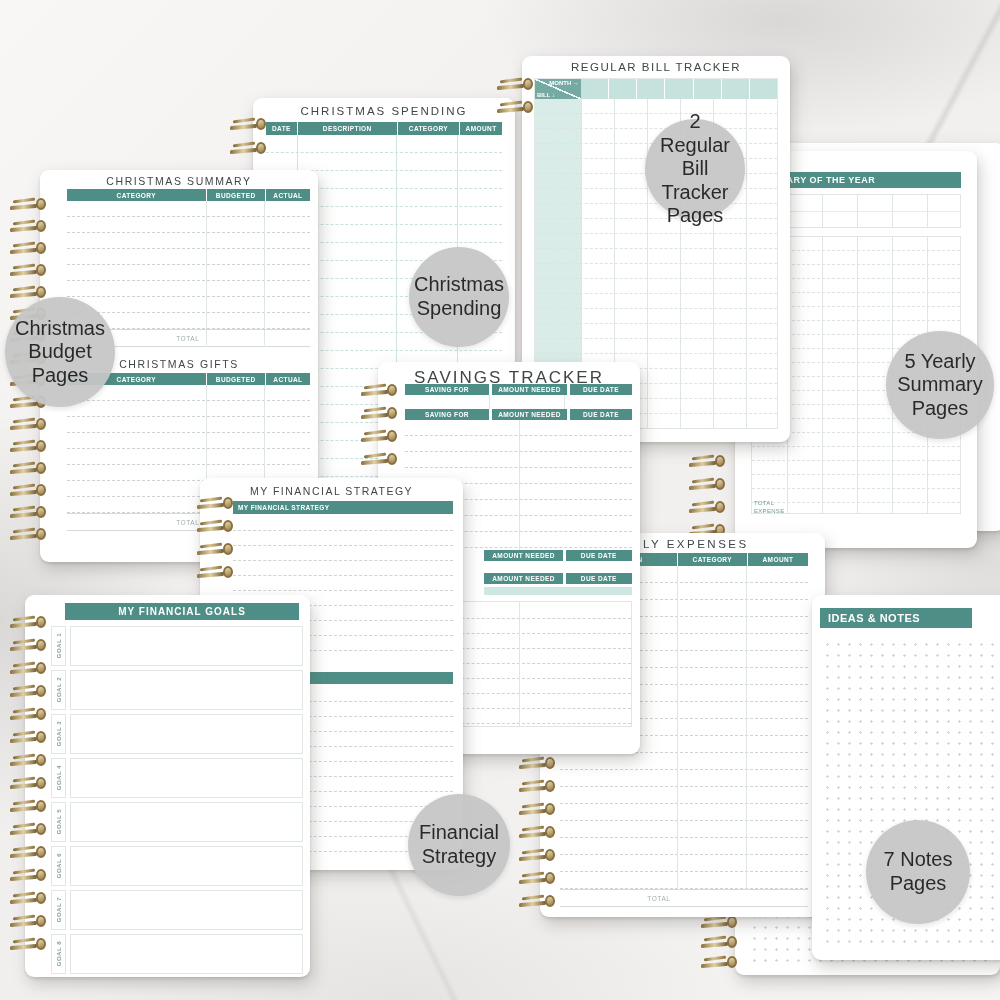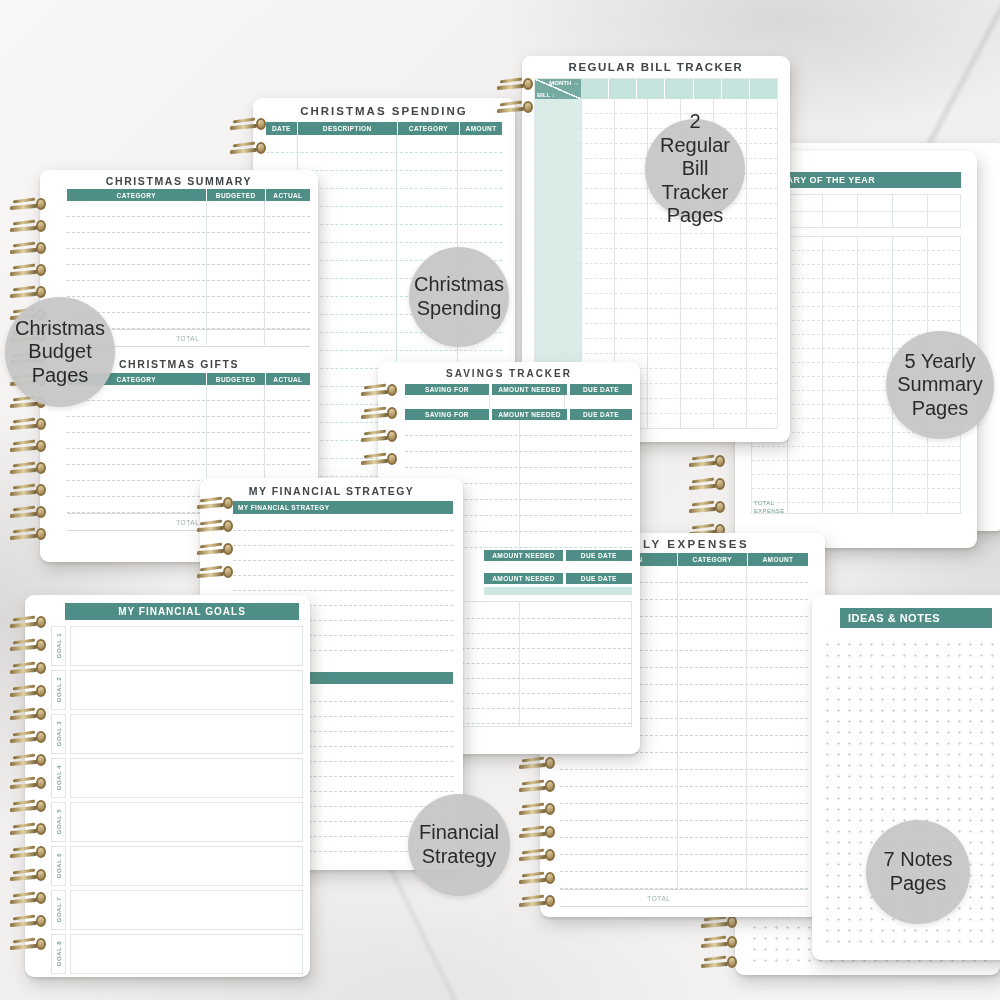--- a/index.html
+++ b/index.html
@@ -13,21 +13,21 @@
   .stage::before{content:"";position:absolute;inset:0;pointer-events:none;
     background:
       linear-gradient(118deg, transparent 48.6%, rgba(168,166,163,.30) 49.4%, transparent 50.2%),
       linear-gradient(64deg, transparent 48.8%, rgba(175,173,170,.22) 49.4%, transparent 50.0%);
     background-size:560px 420px, 700px 520px;
     background-position:640px -40px, 120px 760px;background-repeat:no-repeat;}
   .main-title{position:absolute;left:28px;top:6px;margin:0;font-size:45px;font-weight:bold;
     letter-spacing:-.5px;color:#141414;}
   .card{position:absolute;background:#fff;border-radius:9px;
     box-shadow:0 2px 3px rgba(0,0,0,.10), 3px 7px 16px rgba(100,95,90,.30);}
-  .ptitle{position:absolute;left:0;right:0;text-align:center;font-weight:bold;color:#404548;}
+  .ptitle{position:absolute;left:0;right:0;text-align:center;font-weight:normal;color:#404548;}
   .thead{position:absolute;display:flex;gap:1px;}
   .th{background:var(--teal,#4e8e86);color:#fff;font-weight:bold;font-size:6.5px;letter-spacing:.4px;
     display:flex;align-items:center;justify-content:center;white-space:nowrap;overflow:hidden;}
   .rows{position:absolute;}
   .row{box-sizing:border-box;border-bottom:1px dashed #ccd4d4;}
   .row.teal{border-bottom-color:#c9e1dd;}
   .row.faint{border-bottom-color:#dde3e3;}
   .vl{position:absolute;top:0;bottom:0;width:1px;background:#dfe5e5;}
   .vl.teal{background:#cfe5e1;}
   .bar{position:absolute;background:var(--teal,#4e8e86);color:#fff;font-weight:bold;
@@ -351,21 +351,21 @@
         <i class="rloop"></i>
       </div>
       <div class="ring" style="top: 138px;">
         <i class="r1"></i>
         <i class="r2"></i>
         <i class="rloop"></i>
       </div>
     </div>
 
   <div class="card" style="left:812px;top:595px;width:200px;height:365px;">
-    <div class="bar" style="left:8px;top:13px;width:152px;height:20px;font-size:11px;letter-spacing:.5px;padding-left:8px;box-sizing:border-box;margin-left:20px;">
+    <div class="bar" style="left:8px;top:13px;width:152px;height:20px;font-size:11px;letter-spacing:.5px;padding-left:8px;box-sizing:border-box;">
       <span>IDEAS &amp; NOTES</span>
     </div>
     <div class="dots" style="left:10px;top:44px;right:8px;bottom:14px;"></div>
   </div>
 
   <div class="card" style="left:40px;top:170px;width:278px;height:392px;">
     <div class="ptitle" style="top:5px;font-size:10.5px;letter-spacing:1.6px;">CHRISTMAS SUMMARY</div>
     <div style="position:absolute;left:27px;top:19px;width:243px;height:156px;">
       <div class="thead" style="left:0;top:0;width:100%;height:12px;">
         <div class="th" style="flex:0 0 57%;">CATEGORY</div>
@@ -489,21 +489,21 @@
         <i class="rloop"></i>
       </div>
       <div class="ring" style="top: 330px;">
         <i class="r1"></i>
         <i class="r2"></i>
         <i class="rloop"></i>
       </div>
     </div>
 
   <div class="card" style="left:378px;top:362px;width:262px;height:392px;">
-    <div class="ptitle" style="top:6px;font-size:10px;letter-spacing:2px;">SAVINGS TRACKER</div>
+    <div class="ptitle" style="top:6px;font-size:17px;letter-spacing:2px;">SAVINGS TRACKER</div>
     <div style="position:absolute;left:27px;top:22px;width:227px;">
       <div class="thead" style="position:static;width:100%;height:11px;gap:3px;">
         <div class="th" style="flex:0 0 37%;">SAVING FOR</div>
         <div class="th" style="flex:0 0 33%;">AMOUNT NEEDED</div>
         <div class="th" style="flex:1;">DUE DATE</div>
       </div>
       <div style="position:relative;height:14px;">
         <div class="vl faint" style="left:37%;"></div>
           <div class="vl faint" style="left:70%;"></div>
       </div>

